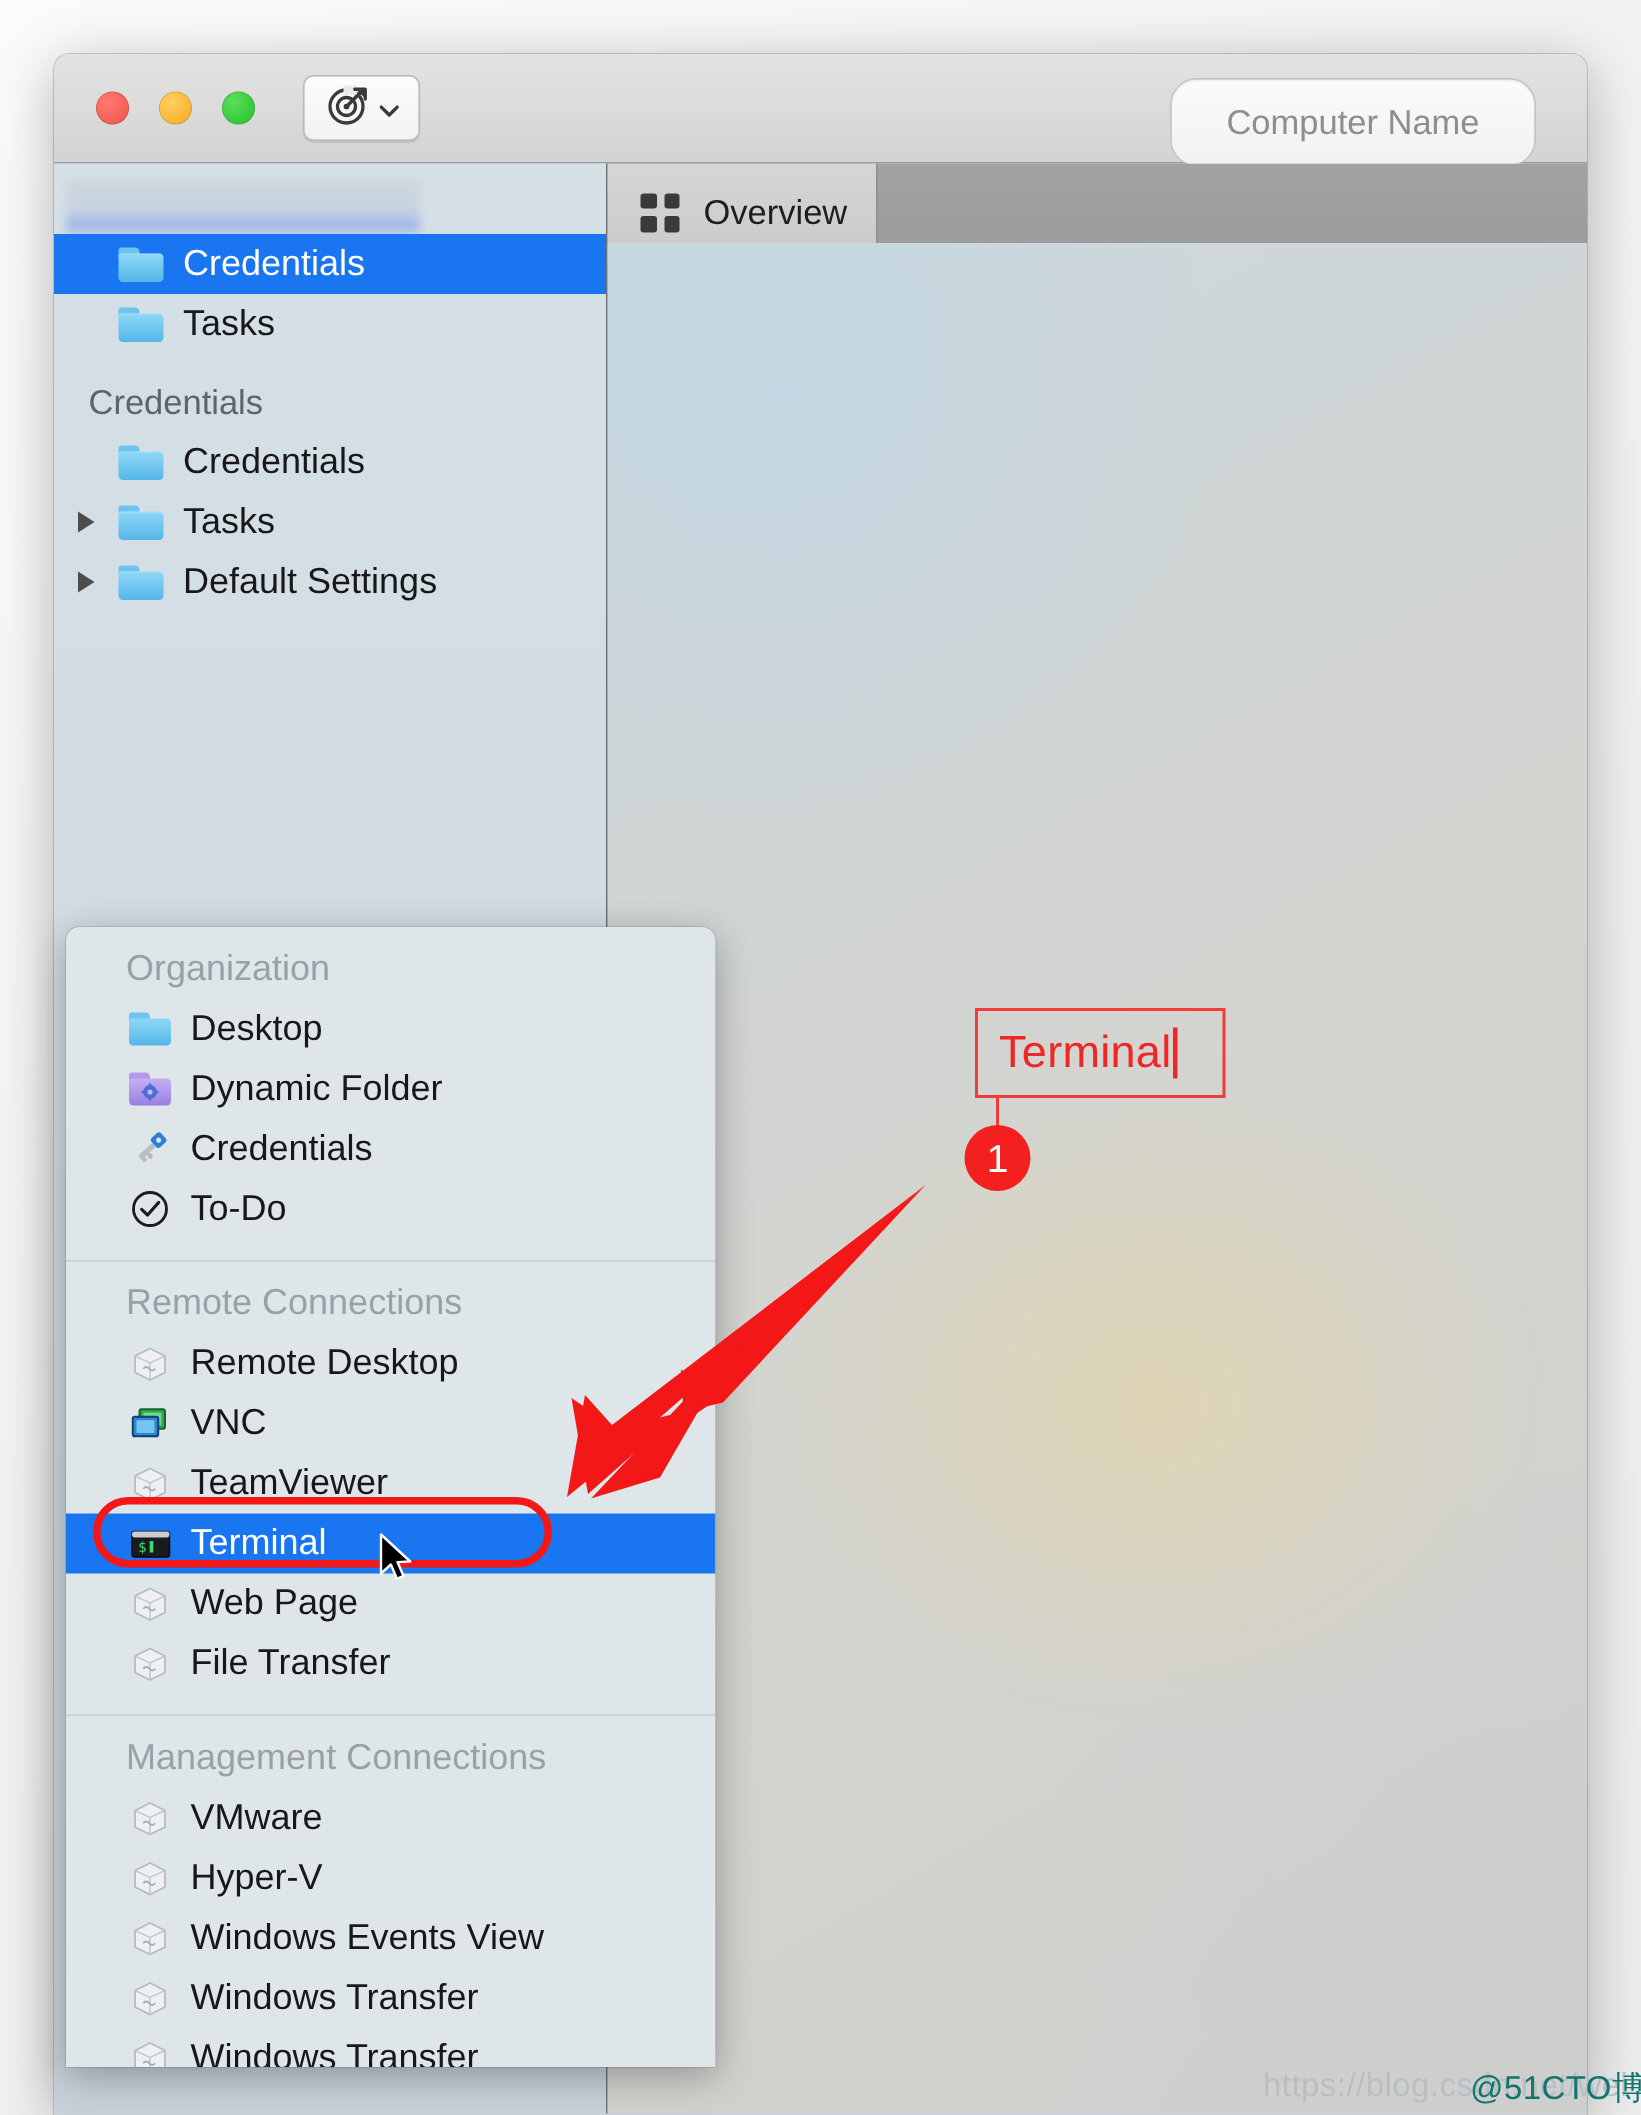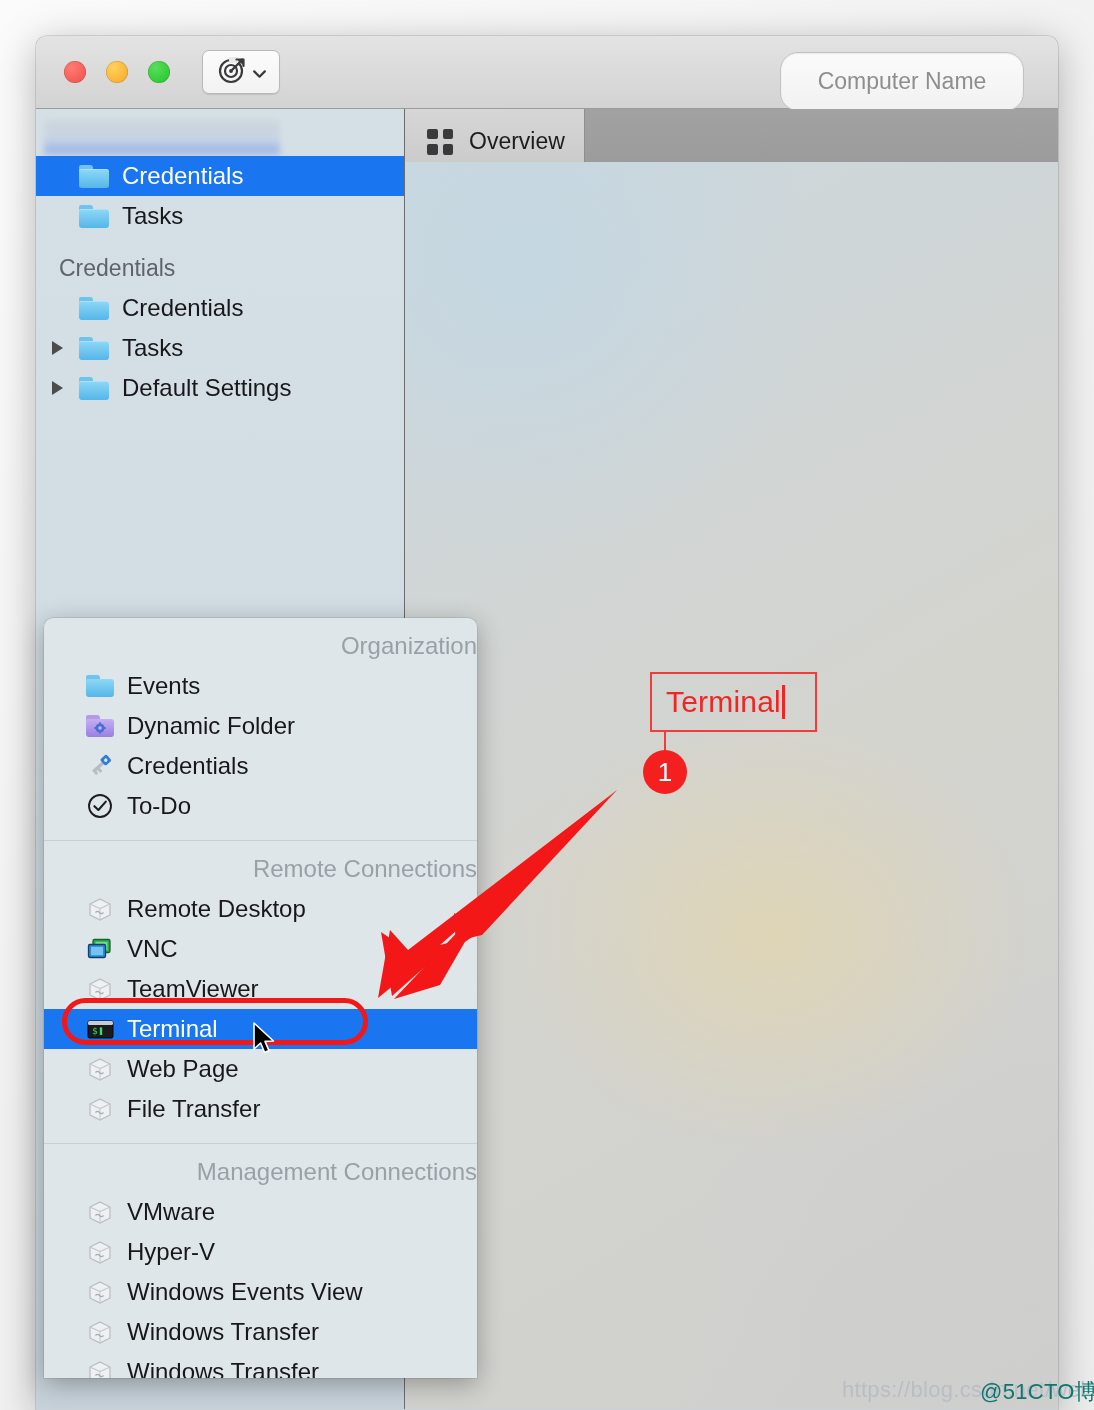--- a/index.html
+++ b/index.html
@@ -146,21 +146,21 @@
 
   
   .ctxmenu {
     position: absolute; left: 44px; top: 618px;
     width: 433px; height: 760px;
     background: #dfe6ea;
     border-radius: 9px 9px 0 0;
     box-shadow: 0 6px 26px rgba(0,0,0,0.30), 0 0 0 0.5px rgba(0,0,0,0.15);
     overflow: hidden;
   }
-  .ctxsec { padding-bottom: 8px; text-align: right; }
+  .ctxsec { padding-bottom: 8px; }
   .ctxhdr {
     font-size: 24px; color: #9aa0a6;
     padding: 14px 0 6px 40px;
   }
   .ctxrow {
     height: 40px; display: flex; align-items: center; gap: 12px;
     padding-left: 41px;
     font-size: 24px; color: #18181a;
     position: relative;
   }
@@ -314,21 +314,21 @@
     </div>
   </div>
 
   <div class="ctxmenu">
 
     <div class="ctxsec">
       <div class="ctxhdr">Organization</div>
 
       <div class="ctxrow">
         <span class="ic ic-folder"></span>
-        <span>Events</span>
+        <span>Desktop</span>
       </div>
 
       <div class="ctxrow">
         <span class="ic ic-dynfolder">
           <span class="gear">
             <svg width="12" height="12" viewBox="0 0 12 12">
               <circle cx="6" cy="6" r="4.6" fill="#4a6fd6"></circle>
               <circle cx="6" cy="6" r="1.7" fill="#cbb9f5"></circle>
               <g fill="#4a6fd6">
                 <rect x="5.2" y="0.2" width="1.6" height="2.2"></rect>

